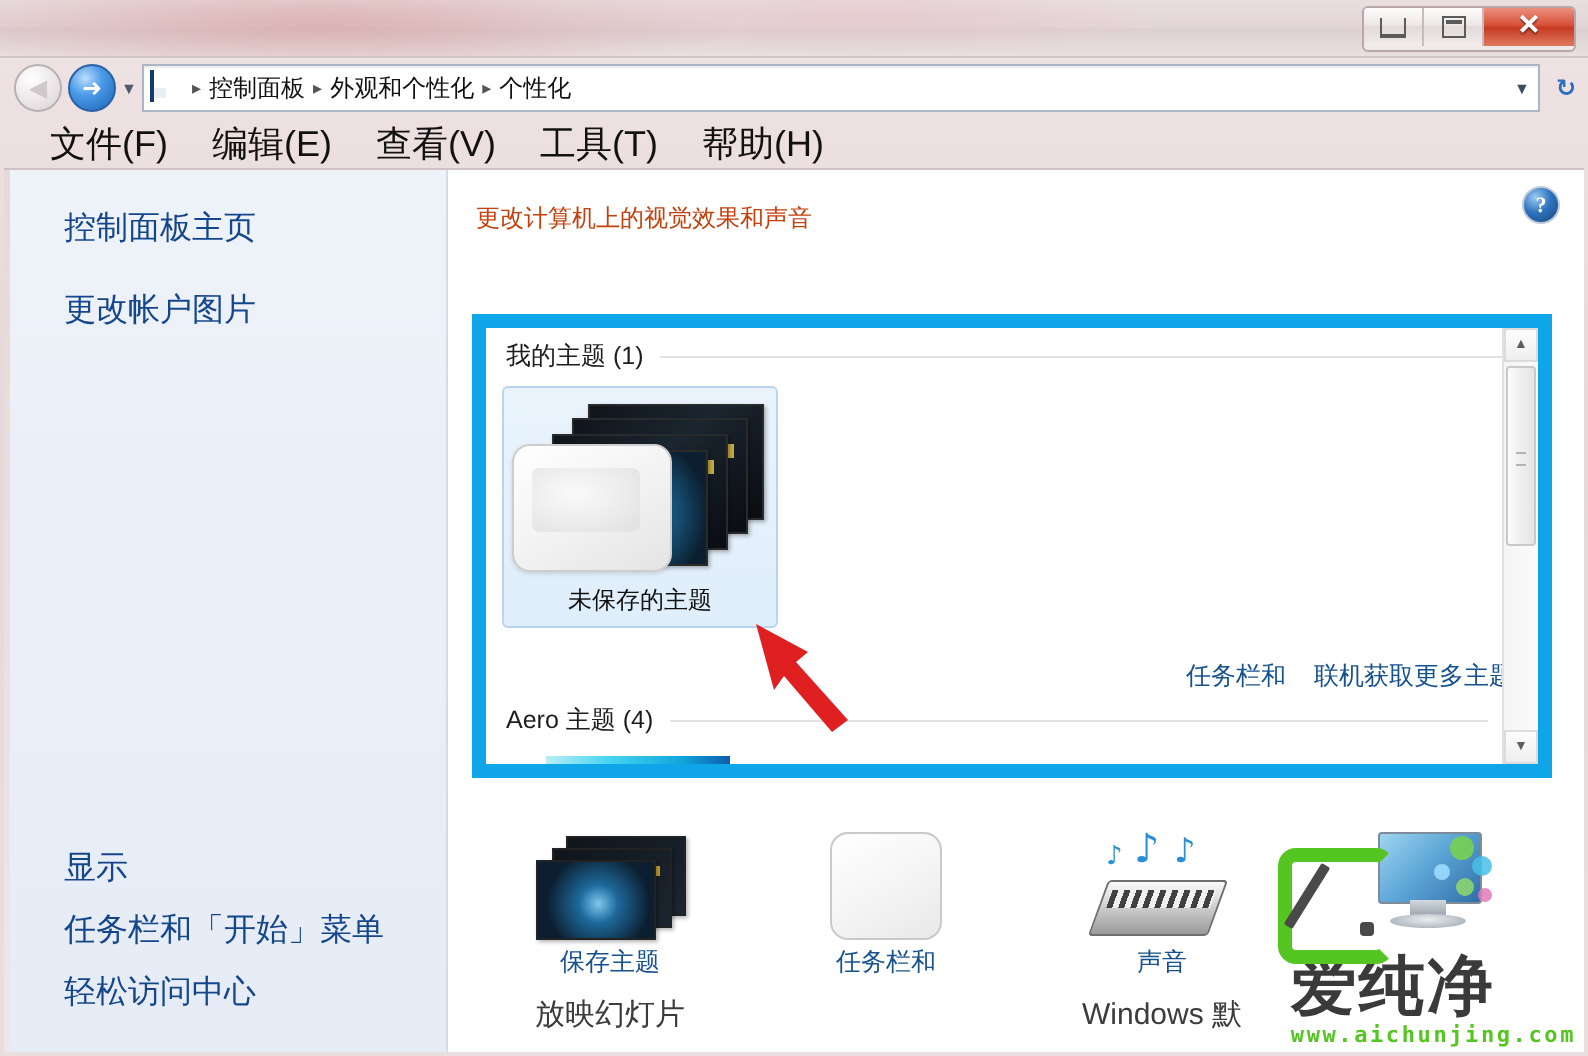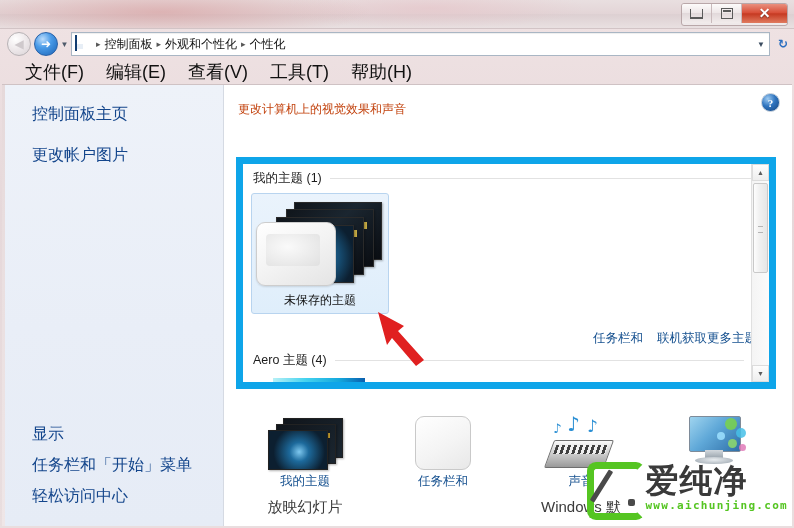--- a/index.html
+++ b/index.html
@@ -156,21 +156,21 @@
   .note.n2{left:22px;top:0px;font-size:20px;}
   .note.n3{left:42px;top:4px;font-size:17px;}
   .monico{position:relative;width:64px;height:56px;}
   .screen{position:absolute;left:2px;top:2px;width:50px;height:34px;border-radius:2px;
     border:1px solid #7e8b99;background:linear-gradient(135deg,#9fd4ef 0%,#5fa8d8 45%,#2f6fa8 100%);}
   .stand{position:absolute;left:18px;top:36px;width:18px;height:8px;background:linear-gradient(180deg,#d3d9de,#9aa4ad);}
   .base{position:absolute;left:8px;top:43px;width:38px;height:7px;border-radius:50%;
     background:radial-gradient(ellipse at 50% 40%,#e9edf0,#9aa4ad);}
   .bub{position:absolute;border-radius:50%;opacity:.85;}
   
-  .watermark{position:absolute;right:6px;bottom:14px;display:flex;align-items:center;}
+  .watermark{position:absolute;right:6px;bottom:4px;display:flex;align-items:flex-start;flex-direction:column;}
   .wm-logo{width:52px;height:52px;position:relative;}
   .wm-logo .ring{position:absolute;left:0;top:0;width:44px;height:44px;border:7px solid #55c522;border-radius:9px;
     border-right-color:transparent;}
   .wm-logo .slash{position:absolute;left:12px;top:6px;width:5px;height:36px;background:#4a4a4a;
     transform:rotate(32deg);border-radius:1px;}
   .wm-logo .dot{position:absolute;right:4px;bottom:8px;width:7px;height:7px;background:#4a4a4a;border-radius:2px;}
   .wm-text{margin-left:6px;}
   .wm-cn{font-size:33px;color:#3a3a3a;font-weight:bold;line-height:1;letter-spacing:1px;
     font-family:"DejaVu Sans",sans-serif;}
   .wm-url{font-size:11px;color:#55c522;font-weight:bold;letter-spacing:1.3px;padding-top:2px;
@@ -303,21 +303,21 @@
           <div class="bico">
             <div class="mini-stack">
               <div class="mini m1"></div>
               <div class="mini m2">
                   <span class="t1"></span>
                   <span class="t2"></span>
                 </div>
               <div class="mini m3"></div>
             </div>
           </div>
-          <div class="blabel">我的主题</div>
+          <div class="blabel">保存主题</div>
           <div class="bsub">放映幻灯片</div>
         </div>
 
         <div class="bitem">
           <div class="bico">
               <div class="whitecard"></div>
             </div>
           <div class="blabel">任务栏和</div>
         </div>
 

